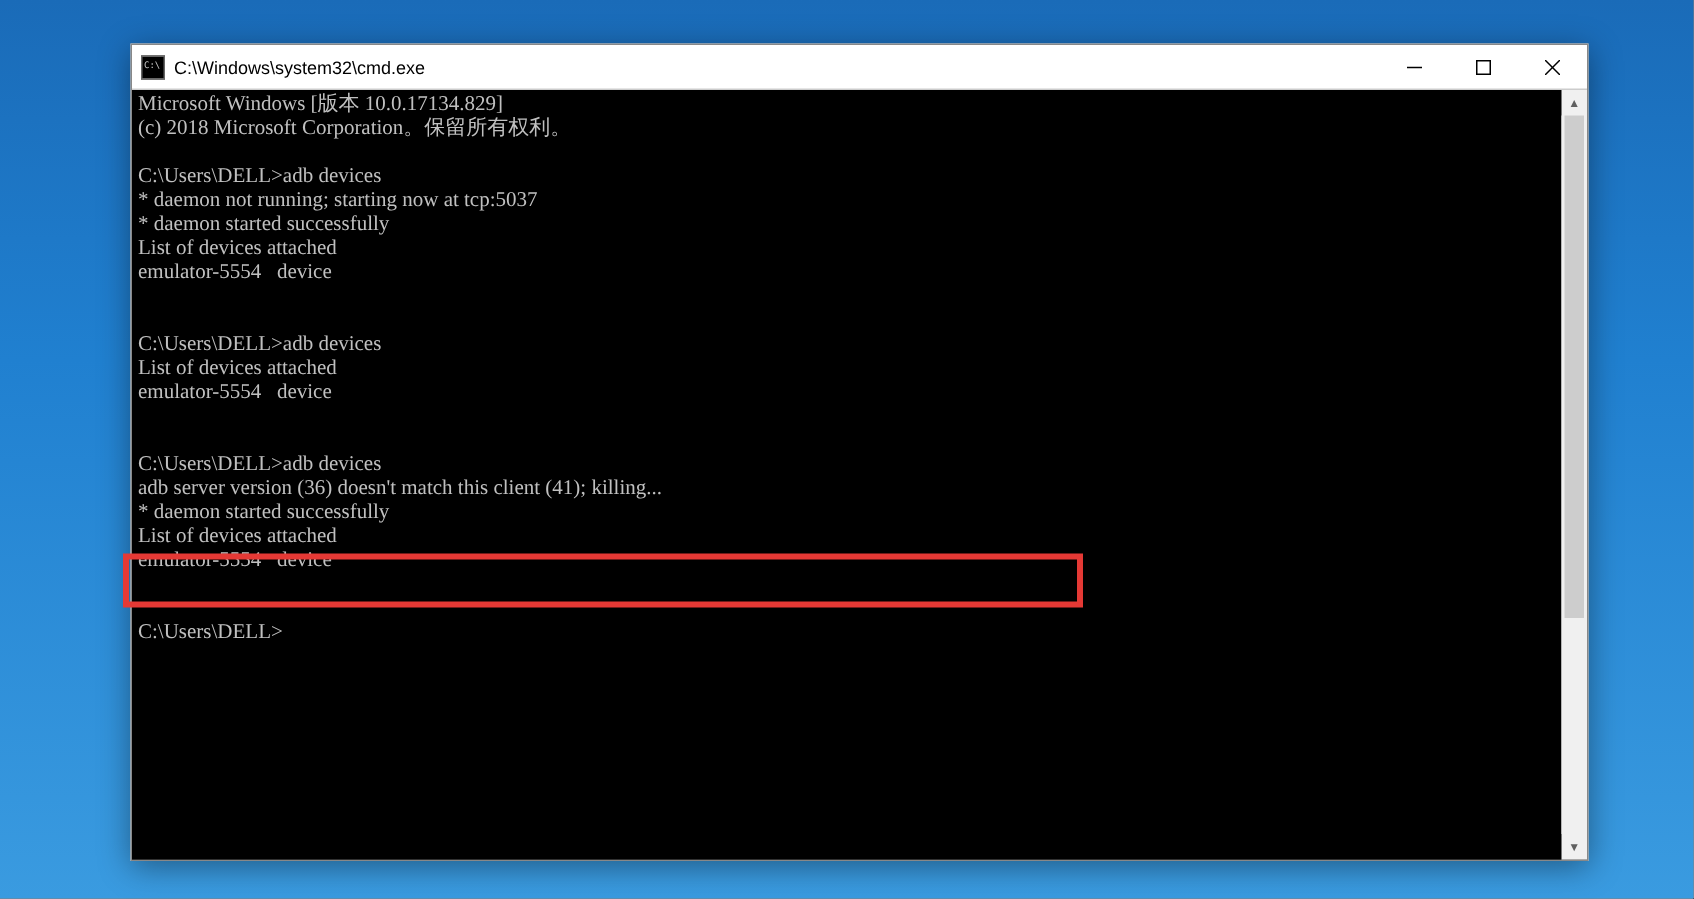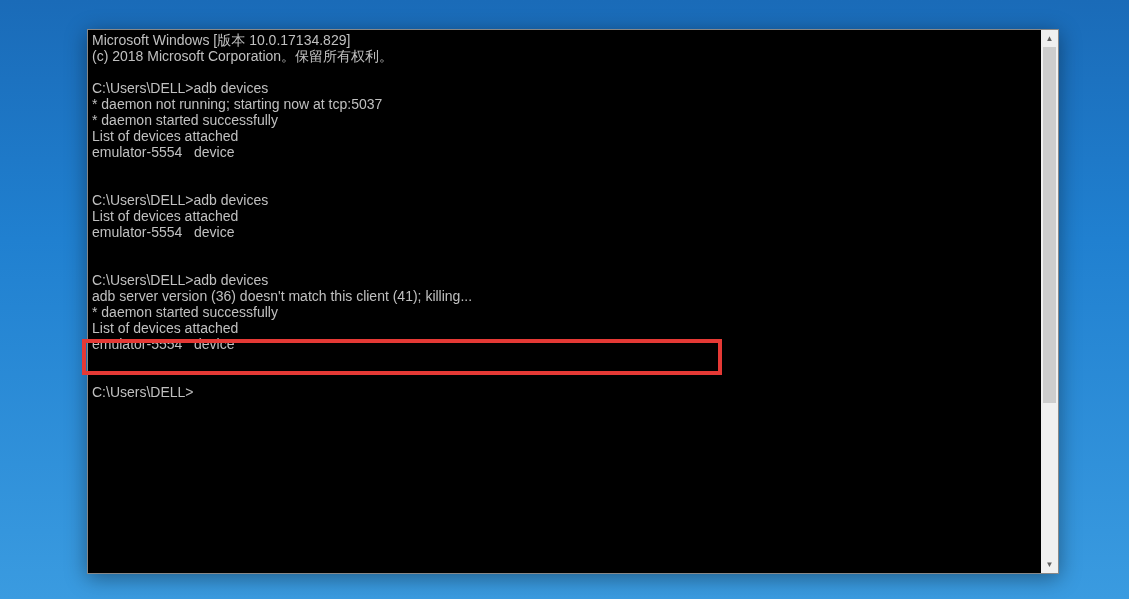--- a/index.html
+++ b/index.html
@@ -70,21 +70,21 @@
   .terminal-wrap {
     flex: 1;
     display: flex;
     background: #000;
     position: relative;
   }
   .terminal {
     flex: 1;
     background: #000;
     color: #c0c0c0;
-    font-family: Liberation Sans, sans-serif;
+    font-family: Liberation Serif, serif;
     font-size: 14px;
     line-height: 16px;
     padding: 2px 4px;
     white-space: pre;
     overflow: hidden;
   }
   .scrollbar {
     width: 17px;
     background: #f0f0f0;
     position: relative;
@@ -125,20 +125,42 @@
     top: 309px;
     left: -6px;
     width: 640px;
     height: 36px;
   }
 </style>
 </head>
 <body>
 
 <div class="window">
+  <div class="titlebar">
+    <div class="app-icon"></div>
+    <div class="title-text">C:\Windows\system32\cmd.exe</div>
+    <div class="win-controls">
+      <div class="win-btn">
+        <svg viewBox="0 0 10 10">
+            <line x1="0" y1="5" x2="10" y2="5" stroke="currentColor" stroke-width="1"></line>
+          </svg>
+      </div>
+      <div class="win-btn">
+        <svg viewBox="0 0 10 10">
+            <rect x="0.5" y="0.5" width="9" height="9" fill="none" stroke="currentColor" stroke-width="1"></rect>
+          </svg>
+      </div>
+      <div class="win-btn close">
+        <svg viewBox="0 0 10 10">
+            <line x1="0" y1="0" x2="10" y2="10" stroke="currentColor" stroke-width="1"></line>
+            <line x1="10" y1="0" x2="0" y2="10" stroke="currentColor" stroke-width="1"></line>
+          </svg>
+      </div>
+    </div>
+  </div>
   <div class="terminal-wrap">
     <div class="terminal" id="terminal">Microsoft Windows [版本 10.0.17134.829]
 (c) 2018 Microsoft Corporation。保留所有权利。
 
 C:\Users\DELL&gt;adb devices
 * daemon not running; starting now at tcp:5037
 * daemon started successfully
 List of devices attached
 emulator-5554   device
 

